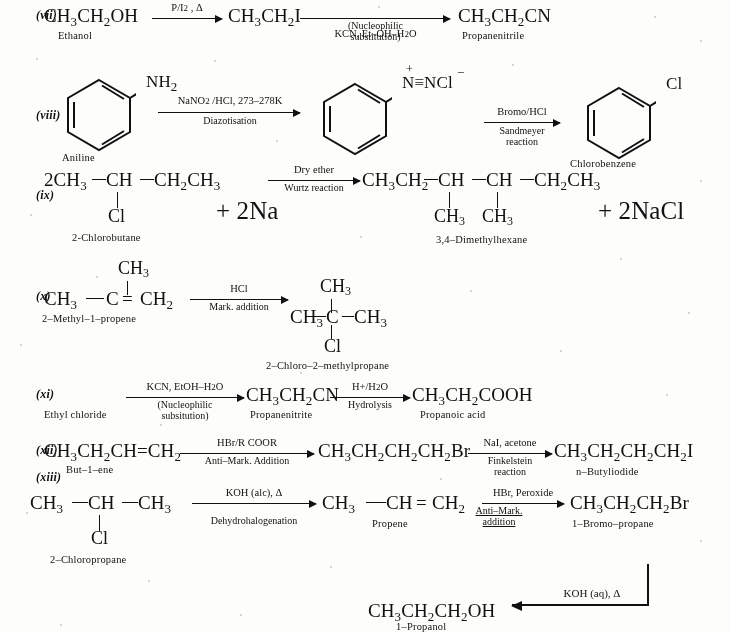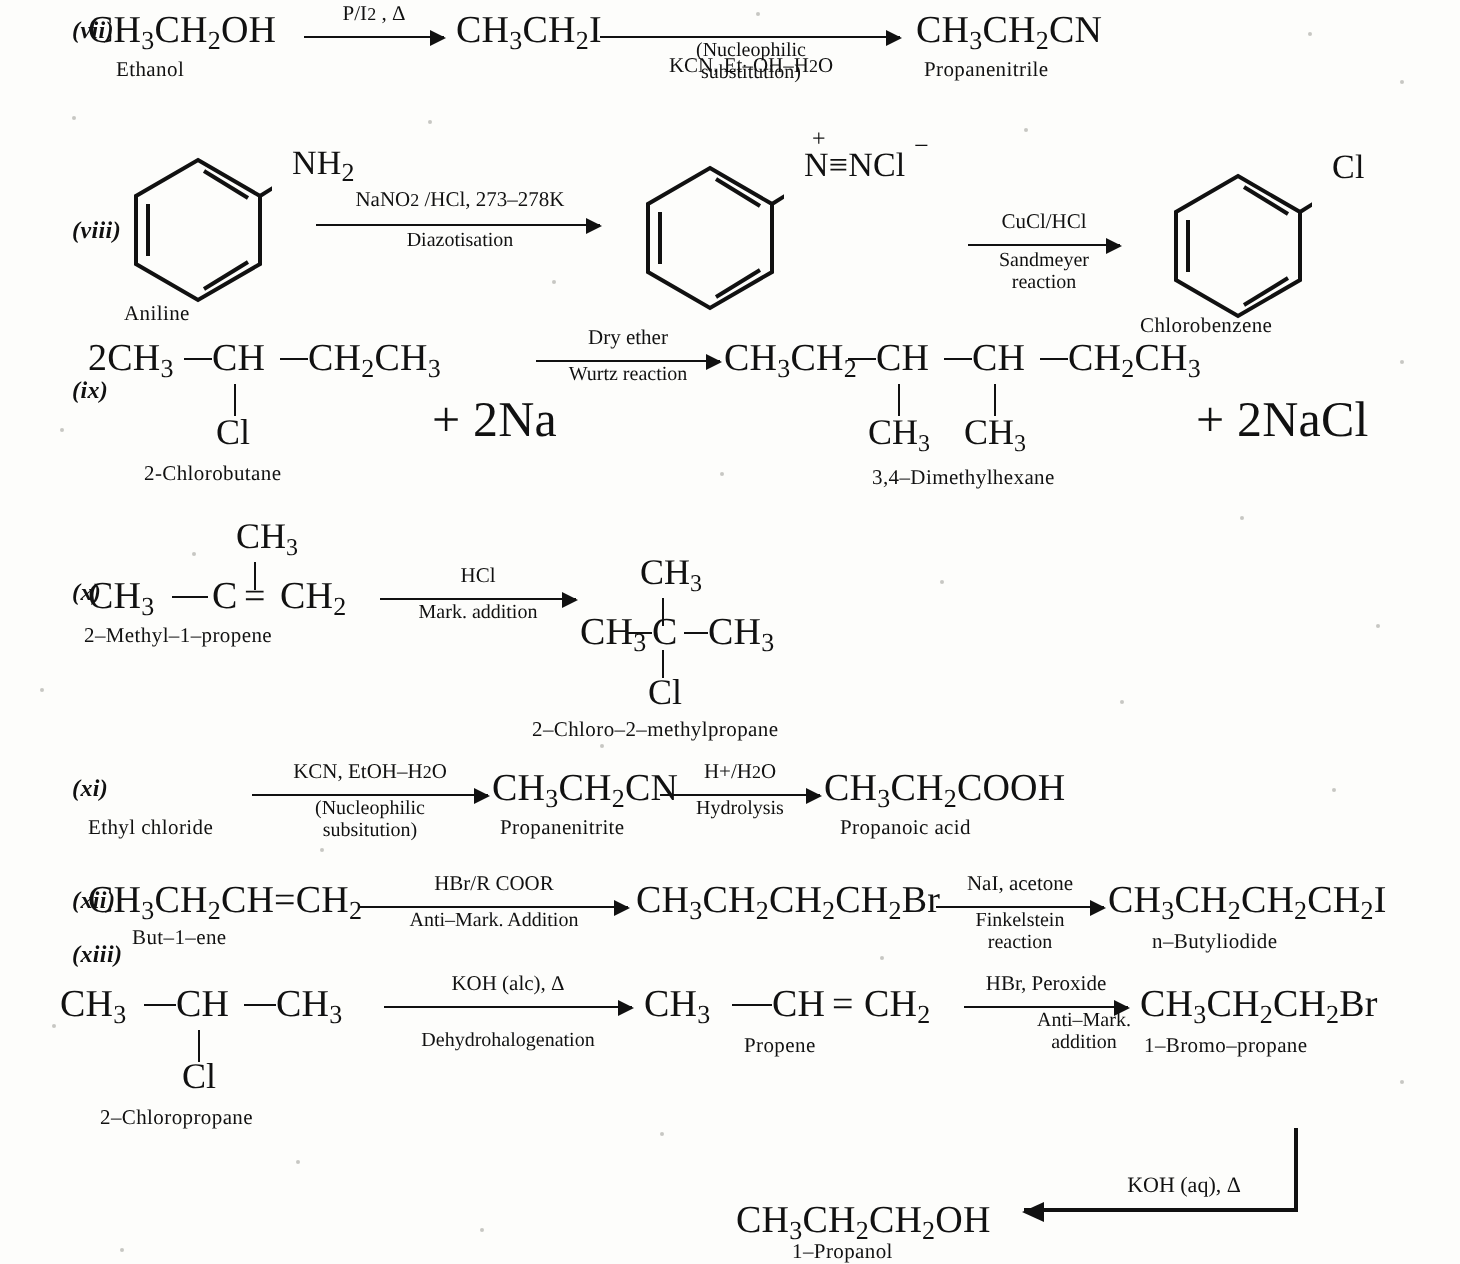--- a/index.html
+++ b/index.html
@@ -145,21 +145,21 @@
     <line x1="12" y1="26" x2="12" y2="52" stroke="#111" stroke-width="2"></line>
     <line x1="40" y1="9.5" x2="62" y2="23" stroke="#111" stroke-width="2"></line>
     <line x1="40" y1="68.5" x2="62" y2="55" stroke="#111" stroke-width="2"></line>
     <line x1="68" y1="22" x2="84" y2="12" stroke="#111" stroke-width="2"></line>
   </svg>
   <div class="abs formula formula-sm" style="left:402px; top:73px;">N≡NCl</div>
   <div class="abs" style="left:406px; top:62px; font-size:12px;">+</div>
   <div class="abs" style="left:457px; top:65px; font-size:13px;">−</div>
 
   <div class="arrow" style="left:484px; top:122px; width:76px;"></div>
-  <div class="abs reagent" style="left:480px; top:106px; width:84px;">CuCl/HCl</div>
+  <div class="abs reagent" style="left:480px; top:106px; width:84px;">Bromo/HCl</div>
   <div class="abs cond" style="left:480px; top:126px; width:84px;">Sandmeyer<br>reaction</div>
 
   <svg class="ring" style="left:582px; top:84px;" width="74" height="76">
     <polygon points="37,4 68,22 68,56 37,74 6,56 6,22" fill="none" stroke="#111" stroke-width="2"></polygon>
     <line x1="12" y1="26" x2="12" y2="52" stroke="#111" stroke-width="2"></line>
     <line x1="40" y1="9.5" x2="62" y2="23" stroke="#111" stroke-width="2"></line>
     <line x1="40" y1="68.5" x2="62" y2="55" stroke="#111" stroke-width="2"></line>
     <line x1="68" y1="22" x2="84" y2="12" stroke="#111" stroke-width="2"></line>
   </svg>
   <div class="abs formula formula-sm" style="left:666px; top:74px;">Cl</div>
@@ -276,21 +276,21 @@
 
   <div class="abs formula" style="left:322px; top:492px;">CH<span class="s">3</span></div>
   <div class="bond-h" style="left:366px; top:502px; width:20px;"></div>
   <div class="abs formula" style="left:386px; top:492px;">CH</div>
   <div class="abs formula" style="left:416px; top:492px;">=</div>
   <div class="abs formula" style="left:432px; top:492px;">CH<span class="s">2</span></div>
   <div class="abs name" style="left:372px; top:518px;">Propene</div>
 
   <div class="arrow" style="left:482px; top:503px; width:82px;"></div>
   <div class="abs reagent" style="left:476px; top:487px; width:94px;">HBr, Peroxide</div>
-  <div class="abs cond" style="left:495px; top:506px; width:94px;">Anti–Mark.<br>addition</div>
+  <div class="abs cond" style="left:452px; top:506px; width:94px;text-decoration:underline;">Anti–Mark.<br>addition</div>
 
   <div class="abs formula" style="left:570px; top:492px;">CH<span class="s">3</span>CH<span class="s">2</span>CH<span class="s">2</span>Br</div>
   <div class="abs name" style="left:572px; top:518px;">1–Bromo–propane</div>
 
   <div class="bond-v" style="left:647px; top:564px; height:42px; border-left-width:2.4px;"></div>
   <div class="arrow-left" style="left:512px; top:604px; width:136px;"></div>
   <div class="abs reagent" style="left:534px; top:588px; width:116px; font-size:11px;">KOH (aq), Δ</div>
 
   <div class="abs formula" style="left:368px; top:600px;">CH<span class="s">3</span>CH<span class="s">2</span>CH<span class="s">2</span>OH</div>
   <div class="abs name" style="left:396px; top:621px;">1–Propanol</div>

